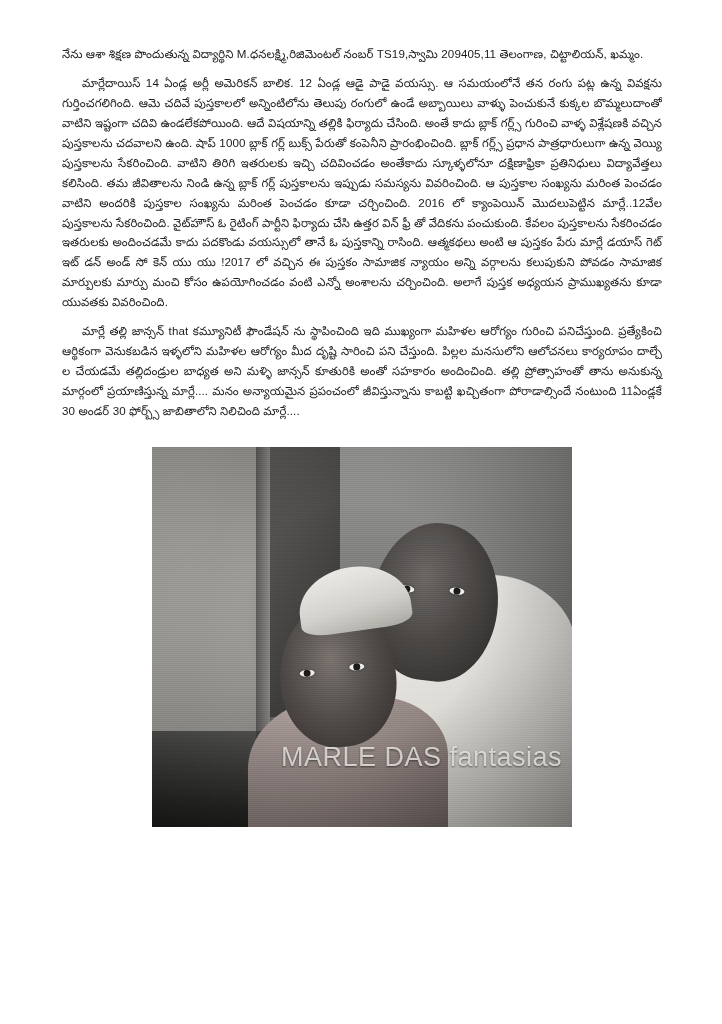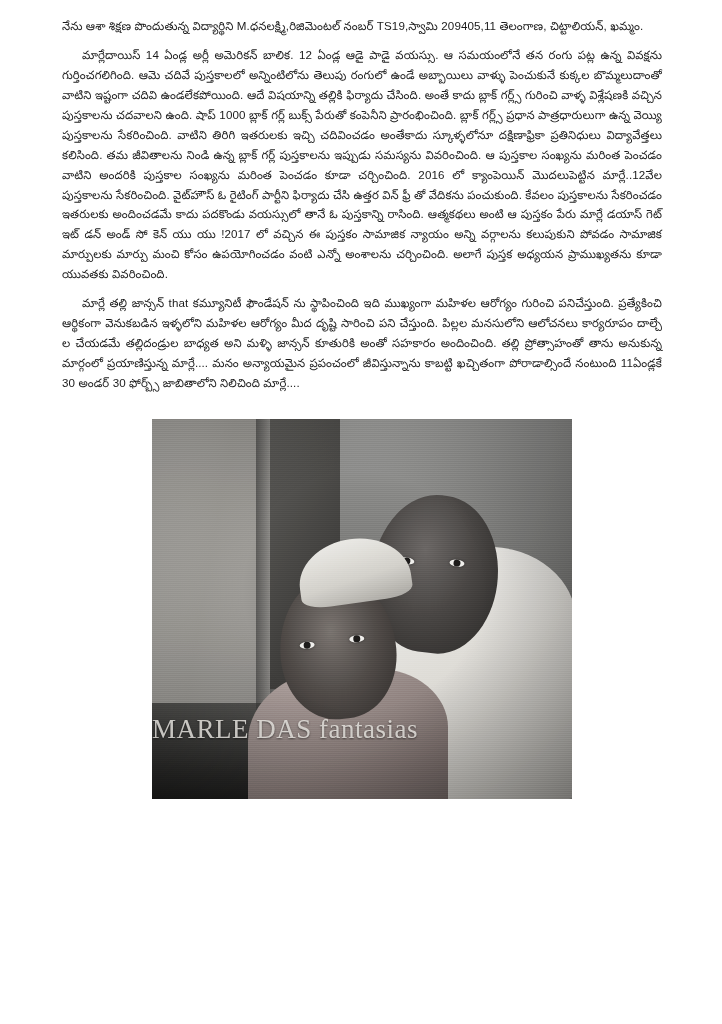--- a/index.html
+++ b/index.html
@@ -12,21 +12,21 @@
     height: 1024px;
     overflow: hidden;
     font-family: "Liberation Sans", sans-serif;
   }
   .page {
     position: relative;
     width: 722px;
     height: 1024px;
     background: #ffffff;
     box-sizing: border-box;
-    padding: 16px 60px 20px 62px;
+    padding: 44px 60px 20px 62px;
   }
   .doc-body {
     font-size: 11.6px;
     line-height: 1.72;
     color: #1a1a1a;
     text-align: justify;
     letter-spacing: 0.1px;
   }
   .para {
     margin: 0 0 2px 0;
@@ -141,24 +141,24 @@
   }
   .ph-grain {
     position: absolute;
     inset: 0;
     background-image:
       repeating-linear-gradient(0deg, rgba(255,255,255,0.03) 0 1px, rgba(0,0,0,0.03) 1px 2px);
     mix-blend-mode: overlay;
   }
   .ph-caption {
     position: absolute;
-    left: 0; right: 16px;
+    left: 0; right: 10px;
     bottom: 54px;
-    text-align: left;
-    font-family: Liberation Serif, serif;
+    text-align: right;
+    font-family: Liberation Sans, sans-serif;
     font-size: 27px;
     color: rgba(235,233,228,0.82);
     letter-spacing: 0.5px;
     text-shadow: 0 1px 2px rgba(0,0,0,0.5);
   }
 </style>
 </head>
 <body>
 
 <div class="page">

